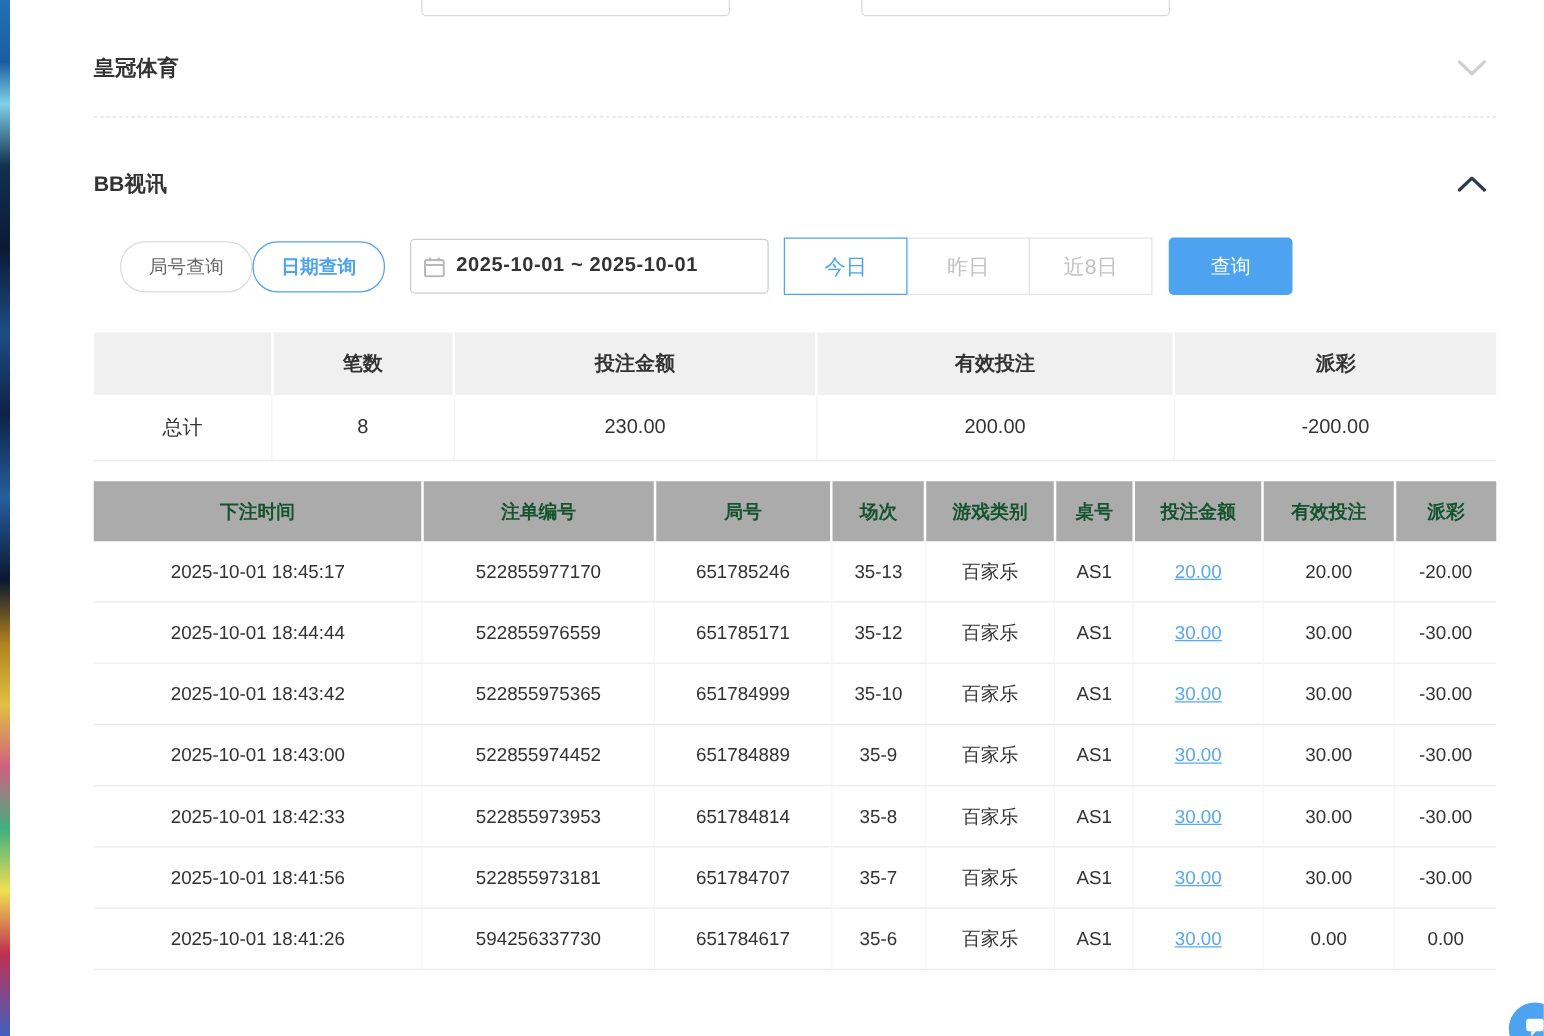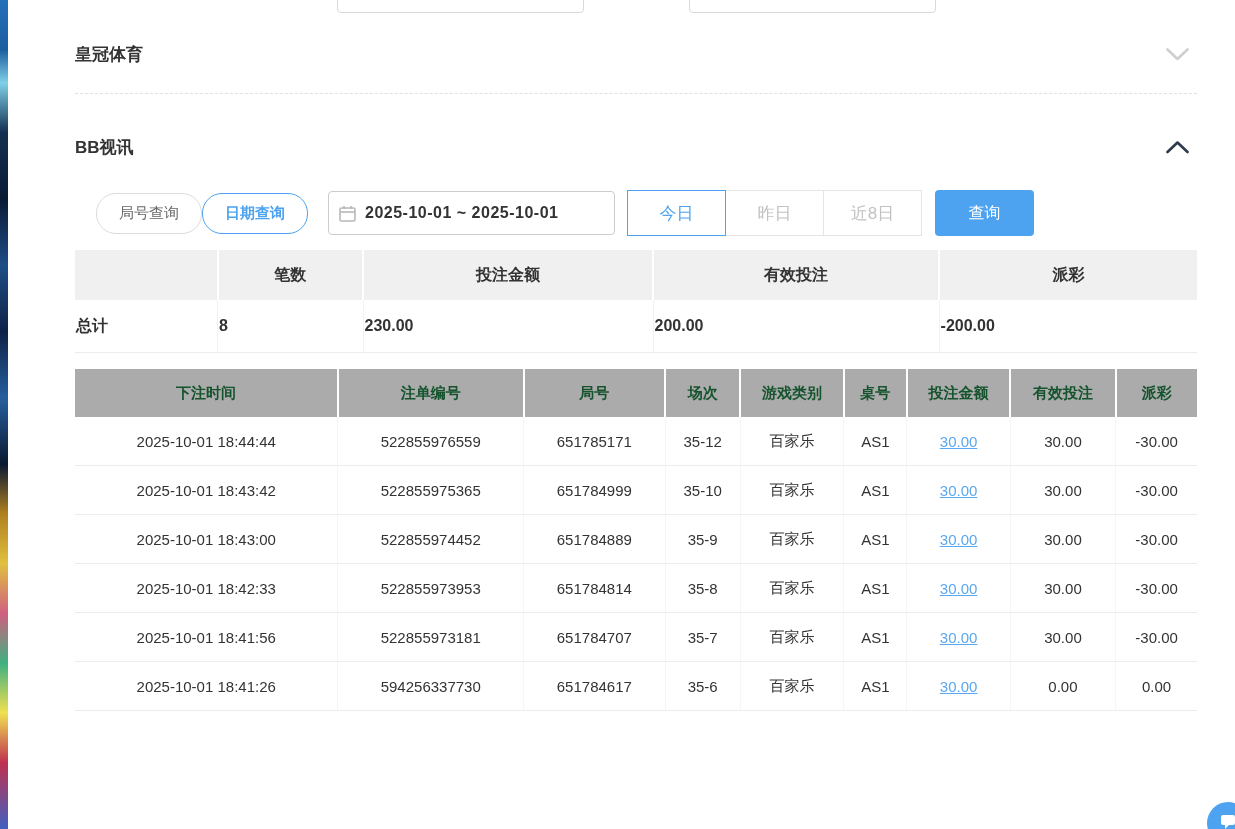--- a/index.html
+++ b/index.html
@@ -66,28 +66,28 @@
     border: 1px solid var(--accent, #4da3f0); color: var(--accent, #4da3f0);
     position: relative; z-index: 1;
   }
   .search-btn {
     margin-left: 13px; height: 46px; width: 99px; border: none; border-radius: 4px;
     background: var(--accent, #4da3f0); color: #fff; font-size: 16px; cursor: pointer;
   }
 
   
   table { border-collapse: collapse; width: 100%; table-layout: fixed; }
-  .summary-table { margin-top: 14px; }
+  .summary-table { margin-top: 30px; }
   .summary-table th {
     height: 48px; background: var(--summary-header-bg, #f0f0f0); font-size: 16px;
     font-weight: 600; color: #333; border-left: 2px solid #fff; text-align: center;
   }
   .summary-table th:first-child { border-left: none; }
   .summary-table td {
-    height: 50px; font-size: 16px; font-weight: 700; color: #333; text-align: left;
+    height: 50px; font-size: 16px; font-weight: 400; color: #333; text-align: center;
     border-bottom: 1px solid #ececec; border-left: 1px solid #f2f2f2;
   }
   .summary-table td:first-child { border-left: none; }
 
   
   .detail-table { margin-top: 16px; }
   .detail-table th {
     height: 46px; background: var(--table-header-bg, #ababab); color: #14532d;
     font-size: 15px; font-weight: bold; border-left: 2px solid #fff; text-align: center;
   }
@@ -208,20 +208,31 @@
           <th>场次</th>
           <th>游戏类别</th>
           <th>桌号</th>
           <th>投注金额</th>
           <th>有效投注</th>
           <th>派彩</th>
         </tr>
       </thead>
       <tbody>
           <tr>
+            <td>2025-10-01 18:45:17</td>
+            <td>522855977170</td>
+            <td>651785246</td>
+            <td>35-13</td>
+            <td>百家乐</td>
+            <td>AS1</td>
+            <td><a class="amount-link">20.00</a></td>
+            <td>20.00</td>
+            <td class="neg">-20.00</td>
+          </tr>
+          <tr>
             <td>2025-10-01 18:44:44</td>
             <td>522855976559</td>
             <td>651785171</td>
             <td>35-12</td>
             <td>百家乐</td>
             <td>AS1</td>
             <td><a class="amount-link">30.00</a></td>
             <td>30.00</td>
             <td class="neg">-30.00</td>
           </tr>

